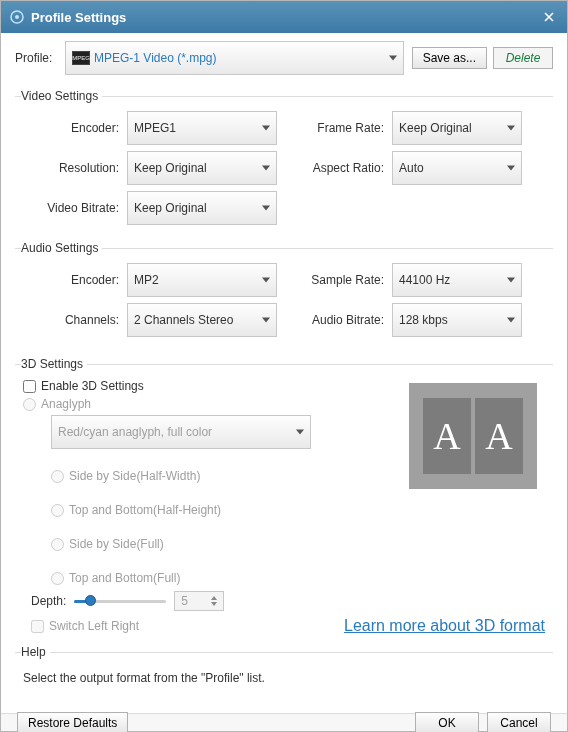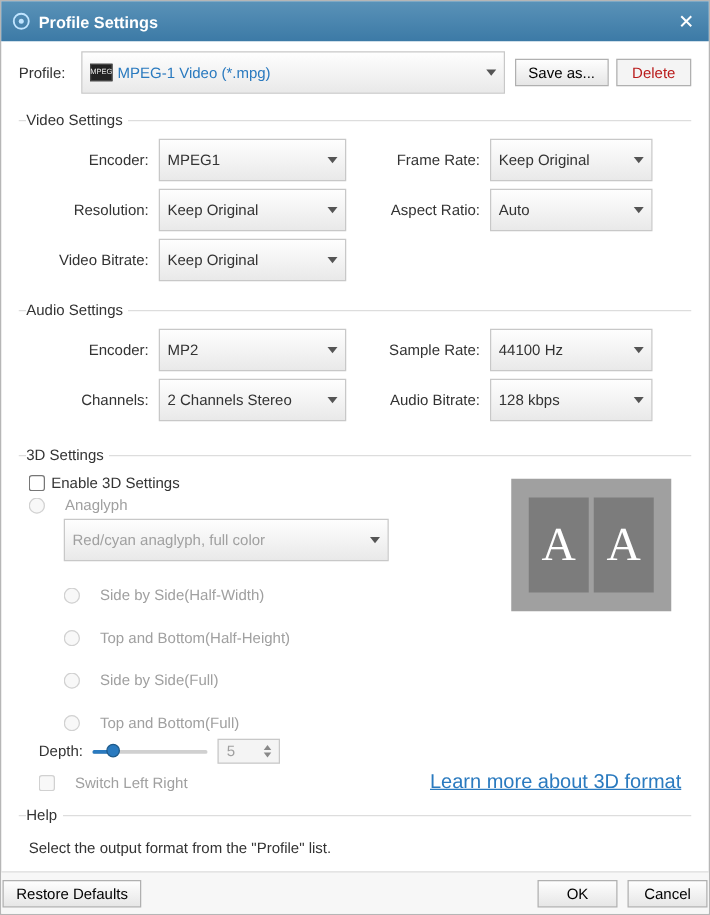--- a/index.html
+++ b/index.html
@@ -10,52 +10,52 @@
 .titlebar .ttl { font-size: 13px; font-weight: bold; flex: 1; }
 .titlebar .close { width: 20px; height: 20px; display: flex; align-items: center; justify-content: center; cursor: pointer; }
 .content { flex: 1; padding: 8px 14px 0 14px; font-size: 12px; color: #333; overflow: hidden; }
 .row { display: flex; align-items: center; margin-bottom: 8px; }
 .profile-row { margin-bottom: 14px; }
 .lbl { text-align: right; padding-right: 8px; color: #333; }
 .combo { position: relative; height: 34px; border: 1px solid #c8c8c8; background: linear-gradient(#fefefe,#e9e9e9); display: flex; align-items: center; padding: 0 18px 0 6px; color: #333; font-size: 12px; cursor: pointer; }
 .combo.blue-text { color: #2a7abf; }
 .combo .tri { position: absolute; right: 6px; top: 50%; transform: translateY(-50%); width: 0; height: 0; border-left: 4px solid transparent; border-right: 4px solid transparent; border-top: 5px solid #555; }
 .btn { height: 22px; border: 1px solid #b0b0b0; background: linear-gradient(#fefefe,#e6e6e6); font-size: 12px; padding: 0 10px; cursor: pointer; display: inline-flex; align-items: center; justify-content: center; min-width: 60px; }
-.btn:disabled, .btn.disabled { color: #b91c1c; background: #f4f4f4; cursor: default; }
+.btn:disabled, .btn.disabled { color: #15803d; background: #f4f4f4; cursor: default; font-style: italic; }
 fieldset { border: 1px solid #ddd; border-left: none; border-right: none; border-bottom: none; margin-top: 6px; padding: 8px 0 4px 0; position: relative; }
 fieldset legend { font-size: 12px; padding: 0 4px 0 0; color: #333; margin-left: 6px; background: #fff; }
 .grid2 { display: flex; }
 .col { flex: 1; }
 .formrow { display: flex; align-items: center; margin-bottom: 6px; }
 .formrow .lbl { width: 112px; }
 .formrow .combo { width: 150px; }
 .col2 .formrow .lbl { width: 108px; }
 .col2 .formrow .combo { width: 130px; }
 .section-3d { margin-top: 10px; }
 .chk, .rad { display: flex; align-items: center; margin-bottom: 4px; color: #333; font-size: 12px; }
 .chk input, .rad input { margin-right: 5px; }
-.disabled-text { color: #a0a0a0; gap: 11px; }
+.disabled-text { color: #a0a0a0; }
 .anaglyph-combo { margin-left: 28px; width: 260px; margin-bottom: 6px; }
 .radio-sub { margin-left: 28px; margin-top: 20px; }
 .depth-row { display: flex; align-items: center; margin: 6px 0 6px 8px; gap: 8px; }
 .slider-wrap { position: relative; width: 92px; height: 14px; }
 .slider-track { position: absolute; top: 6px; left: 0; right: 0; height: 3px; background: #d0d0d0; border-radius: 2px; }
 .slider-fill { position: absolute; top: 6px; left: 0; width: 15%; height: 3px; background: #2a7abf; border-radius: 2px; }
 .slider-thumb { position: absolute; top: 1px; left: 12%; width: 11px; height: 11px; border-radius: 50%; background: #2a7abf; border: 1px solid #1e5a8a; }
 .spinner { width: 50px; height: 20px; border: 1px solid #c8c8c8; background: #f4f4f4; display: flex; align-items: center; padding: 0 14px 0 6px; position: relative; color: #a0a0a0; font-size: 12px; }
 .spinner .ud { position: absolute; right: 2px; top: 1px; bottom: 1px; width: 10px; display: flex; flex-direction: column; justify-content: center; gap: 2px; }
 .spinner .ud .u, .spinner .ud .d { width: 0; height: 0; border-left: 3px solid transparent; border-right: 3px solid transparent; }
 .spinner .ud .u { border-bottom: 4px solid #888; }
 .spinner .ud .d { border-top: 4px solid #888; }
 .preview { position: absolute; right: 16px; top: 4px; width: 128px; height: 106px; background: #a0a0a0; display: flex; align-items: center; justify-content: center; gap: 4px; }
 .preview .aa { width: 48px; height: 76px; background: #7c7c7c; display: flex; align-items: center; justify-content: center; color: #fff; font-size: 38px; font-family: Georgia, serif; }
 .link { color: #2a7abf; text-decoration: underline; font-size: 16px; cursor: pointer; }
 .link-row { display: flex; justify-content: space-between; align-items: center; margin: 6px 8px 0 8px; }
 .help-text { margin: 4px 8px; font-size: 12px; color: #333; }
-.footer { height: 34px; border-top: 1px solid #ddd; background: #f7f7f7; display: flex; align-items: center; padding: 0 1px; gap: 8px; }
+.footer { height: 18px; border-top: 1px solid #ddd; background: #f7f7f7; display: flex; align-items: center; padding: 0 16px; gap: 8px; }
 .footer .spacer { flex: 1; }
 .prof-icon { width: 18px; height: 14px; background: #222; color: #eee; font-size: 6px; display: flex; align-items: center; justify-content: center; margin-right: 4px; border: 1px solid #444; }
 .threed-body { position: relative; padding-left: 8px; }
 </style>
 </head>
 <body>
 
 <div class="window">
   <div class="titlebar">
     <span class="icon">

